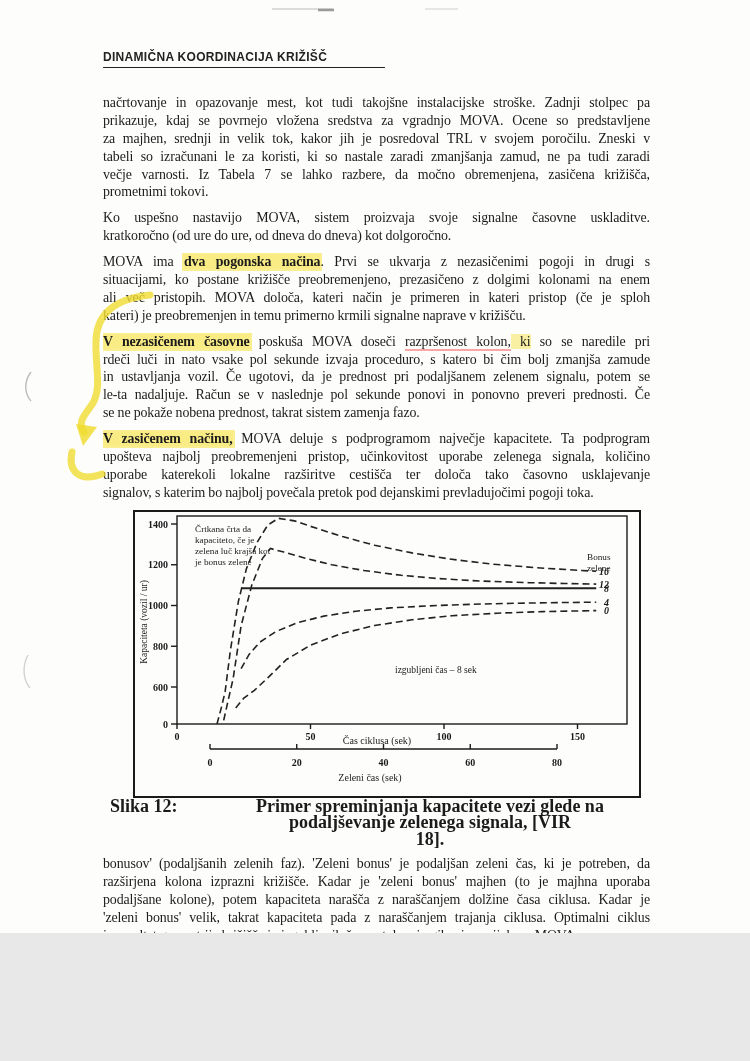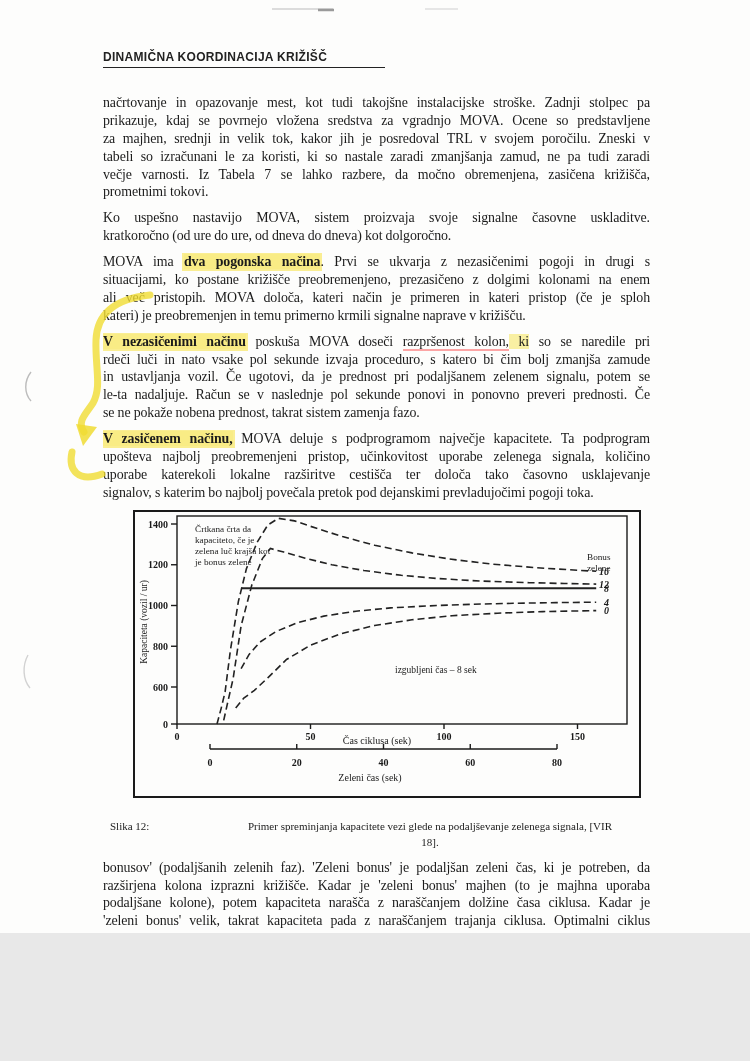--- a/index.html
+++ b/index.html
@@ -12,21 +12,21 @@
   .para{margin:0 0 8px 0;font-size:13.9px;letter-spacing:-0.1px;word-spacing:-0.2px;}
   .line{line-height:17.9px;height:17.9px;overflow:hidden;text-align:justify;text-align-last:justify;}
   .line.last{text-align-last:left;}
   .hb{font-weight:bold;background:rgba(247,226,60,.62);box-shadow:0 0 0 2px rgba(247,226,60,.55);}
   .hs{background:rgba(245,224,55,.45);}
   .ur{border-bottom:2px solid #fca5a5;}
   .pen{background:linear-gradient(180deg,rgba(0,0,0,0) 50%,rgba(245,224,55,.85) 58%,
        rgba(245,224,55,.5) 96%,rgba(0,0,0,0) 100%);}
   .figure{position:relative;width:508px;height:288px;margin:8px 0 0 30px;}
   .figure svg{position:absolute;left:0;top:0;}
-  .figcaption{display:flex;margin-top:20px;font-weight:normal;font-size:11px;line-height:16.5px;}
+  .figcaption{display:flex;margin-top:0;font-weight:bold;font-size:18px;line-height:16.5px;}
   .figcaption .lbl{flex:0 0 100px;padding-left:7px;}
   .figcaption .txt{flex:1;text-align:center;}
   .p6{margin-top:8px;}
   .footer-url{position:absolute;left:90px;top:997px;font-family:"Liberation Sans",sans-serif;
               font-weight:bold;font-size:12.6px;letter-spacing:.1px;color:#111;z-index:1;}
   .footer-page{position:absolute;left:388px;top:1000px;font-size:16px;color:#777;z-index:1;}
   .footer-pagination{position:absolute;right:88px;top:997px;font-family:"Liberation Sans",sans-serif;
               font-weight:bold;font-size:12.6px;color:#111;z-index:1;}
   #pen-overlay{position:absolute;left:0;top:0;z-index:3;pointer-events:none;}
   .chart-text{font-family:"Liberation Serif",serif;fill:#1b1b1b;}
@@ -52,21 +52,21 @@
           <div class="line"><span>Ko uspešno nastavijo MOVA, sistem proizvaja svoje signalne časovne uskladitve.</span></div>
           <div class="line last"><span>kratkoročno (od ure do ure, od dneva do dneva) kot dolgoročno.</span></div>
         </div>
         <div class="para">
           <div class="line"><span>MOVA ima </span><span class="hb">dva pogonska načina</span><span>. Prvi se ukvarja z nezasičenimi pogoji in drugi s</span></div>
           <div class="line"><span>situacijami, ko postane križišče preobremenjeno, prezasičeno z dolgimi kolonami na enem</span></div>
           <div class="line"><span>ali več pristopih. MOVA določa, kateri način je primeren in kateri pristop (če je sploh</span></div>
           <div class="line last"><span>kateri) je preobremenjen in temu primerno krmili signalne naprave v križišču.</span></div>
         </div>
         <div class="para">
-          <div class="line"><span class="hb">V nezasičenimi načinu</span><span> poskuša MOVA doseči </span><span class="ur">razpršenost kolon,</span><span class="hs"> ki</span><span> so se naredile pri</span></div>
+          <div class="line"><span class="hb">V nezasičenem časovne</span><span> poskuša MOVA doseči </span><span class="ur">razpršenost kolon,</span><span class="hs"> ki</span><span> so se naredile pri</span></div>
           <div class="line"><span>rdeči luči in nato vsake pol sekunde izvaja proceduro, s katero bi čim bolj zmanjša zamude</span></div>
           <div class="line"><span>in ustavljanja vozil. Če ugotovi, da je prednost pri podaljšanem zelenem signalu, potem se</span></div>
           <div class="line"><span>le-ta nadaljuje. Račun se v naslednje pol sekunde ponovi in ponovno preveri prednosti. Če</span></div>
           <div class="line last"><span>se ne pokaže nobena prednost, takrat sistem zamenja fazo.</span></div>
         </div>
         <div class="para">
           <div class="line"><span class="hb">V zasičenem načinu,</span><span> MOVA deluje s podprogramom največje kapacitete. Ta podprogram</span></div>
           <div class="line"><span>upošteva najbolj preobremenjeni pristop, učinkovitost uporabe zelenega signala, količino</span></div>
           <div class="line"><span>uporabe katerekoli lokalne razširitve cestišča ter določa tako časovno usklajevanje</span></div>
           <div class="line last"><span>signalov, s katerim bo najbolj povečala pretok pod dejanskimi prevladujočimi pogoji toka.</span></div>

